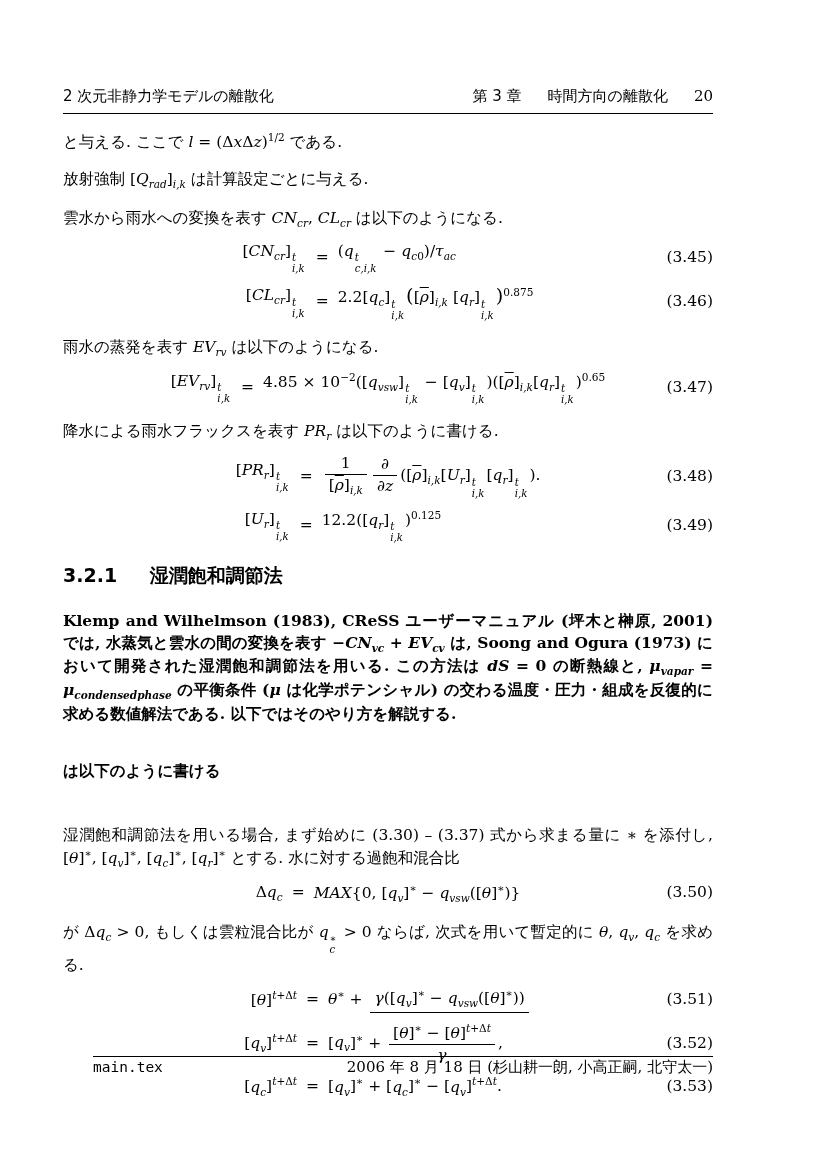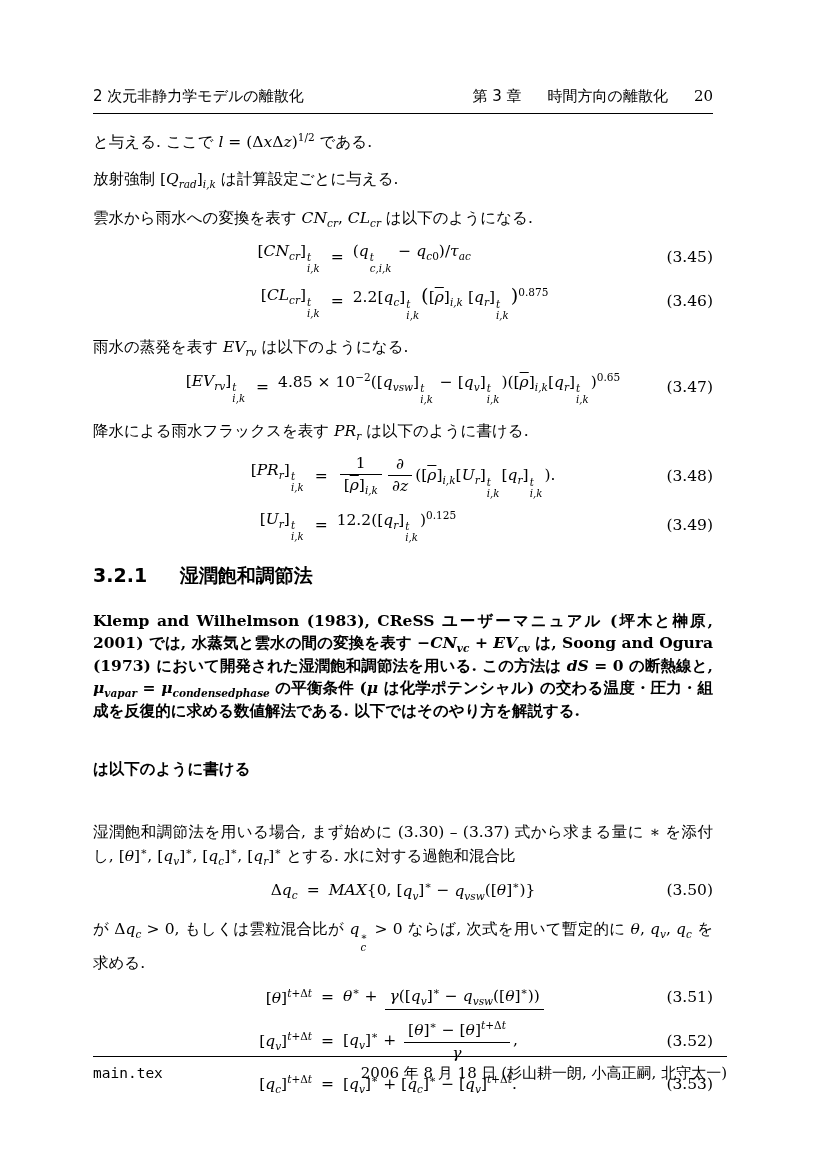--- a/index.html
+++ b/index.html
@@ -2,21 +2,21 @@
 <html><head>
 <meta charset="utf-8">
 <style>
   html,body{margin:0;padding:0;}
   body{
     width:826px;height:1169px;position:relative;overflow:hidden;
     background:#ffffff;color:#000000;
     font-family:"DejaVu Serif","Liberation Serif",serif;
     font-size:15.5px;line-height:1.38;
   }
-  .page{padding:86px 113px 0 93px;}
+  .page{padding:86px 113px 0 63px;}
 
   
   .pghead{
     display:flex;justify-content:space-between;align-items:flex-end;
     border-bottom:1.5px solid #000;padding-bottom:6px;
     font-family:"DejaVu Sans","Liberation Sans",sans-serif;font-size:15px;
   }
   .pghead .hright{display:flex;align-items:flex-end;}
   .pghead .chtitle{margin-left:26px;}
   .pghead .pgnum{margin-left:26px;font-family:"DejaVu Serif","Liberation Serif",serif;}
@@ -55,22 +55,22 @@
   .frac .fn{display:block;border-bottom:1px solid #000;padding:0 4px 1px;line-height:1.25;}
   .frac .fd{display:block;padding:1px 4px 0;line-height:1.25;}
   .frac.sm{font-size:76%;margin:0 2px;}
   .ol{text-decoration:overline;}
   .ss{display:inline-flex;flex-direction:column;align-items:flex-start;
       vertical-align:-0.55em;line-height:1.08;font-size:66%;margin:0 2px 0 1px;}
   .ss>i,.ss>span{display:block;}
 
   
   .pgfoot{
-    position:absolute;left:93px;right:99px;top:1056px;
-    border-top:1.5px solid #000;padding-top:6px;
+    position:absolute;left:93px;right:113px;top:1056px;
+    border-top:1.5px solid #000;
     display:flex;justify-content:space-between;align-items:flex-start;font-size:15px;
   }
   .pgfoot .ftl{font-family:"DejaVu Sans Mono","Liberation Mono",monospace;font-size:14.5px;}
 </style>
 </head>
 <body>
 
 <div class="page">
 
   <div class="pghead">

